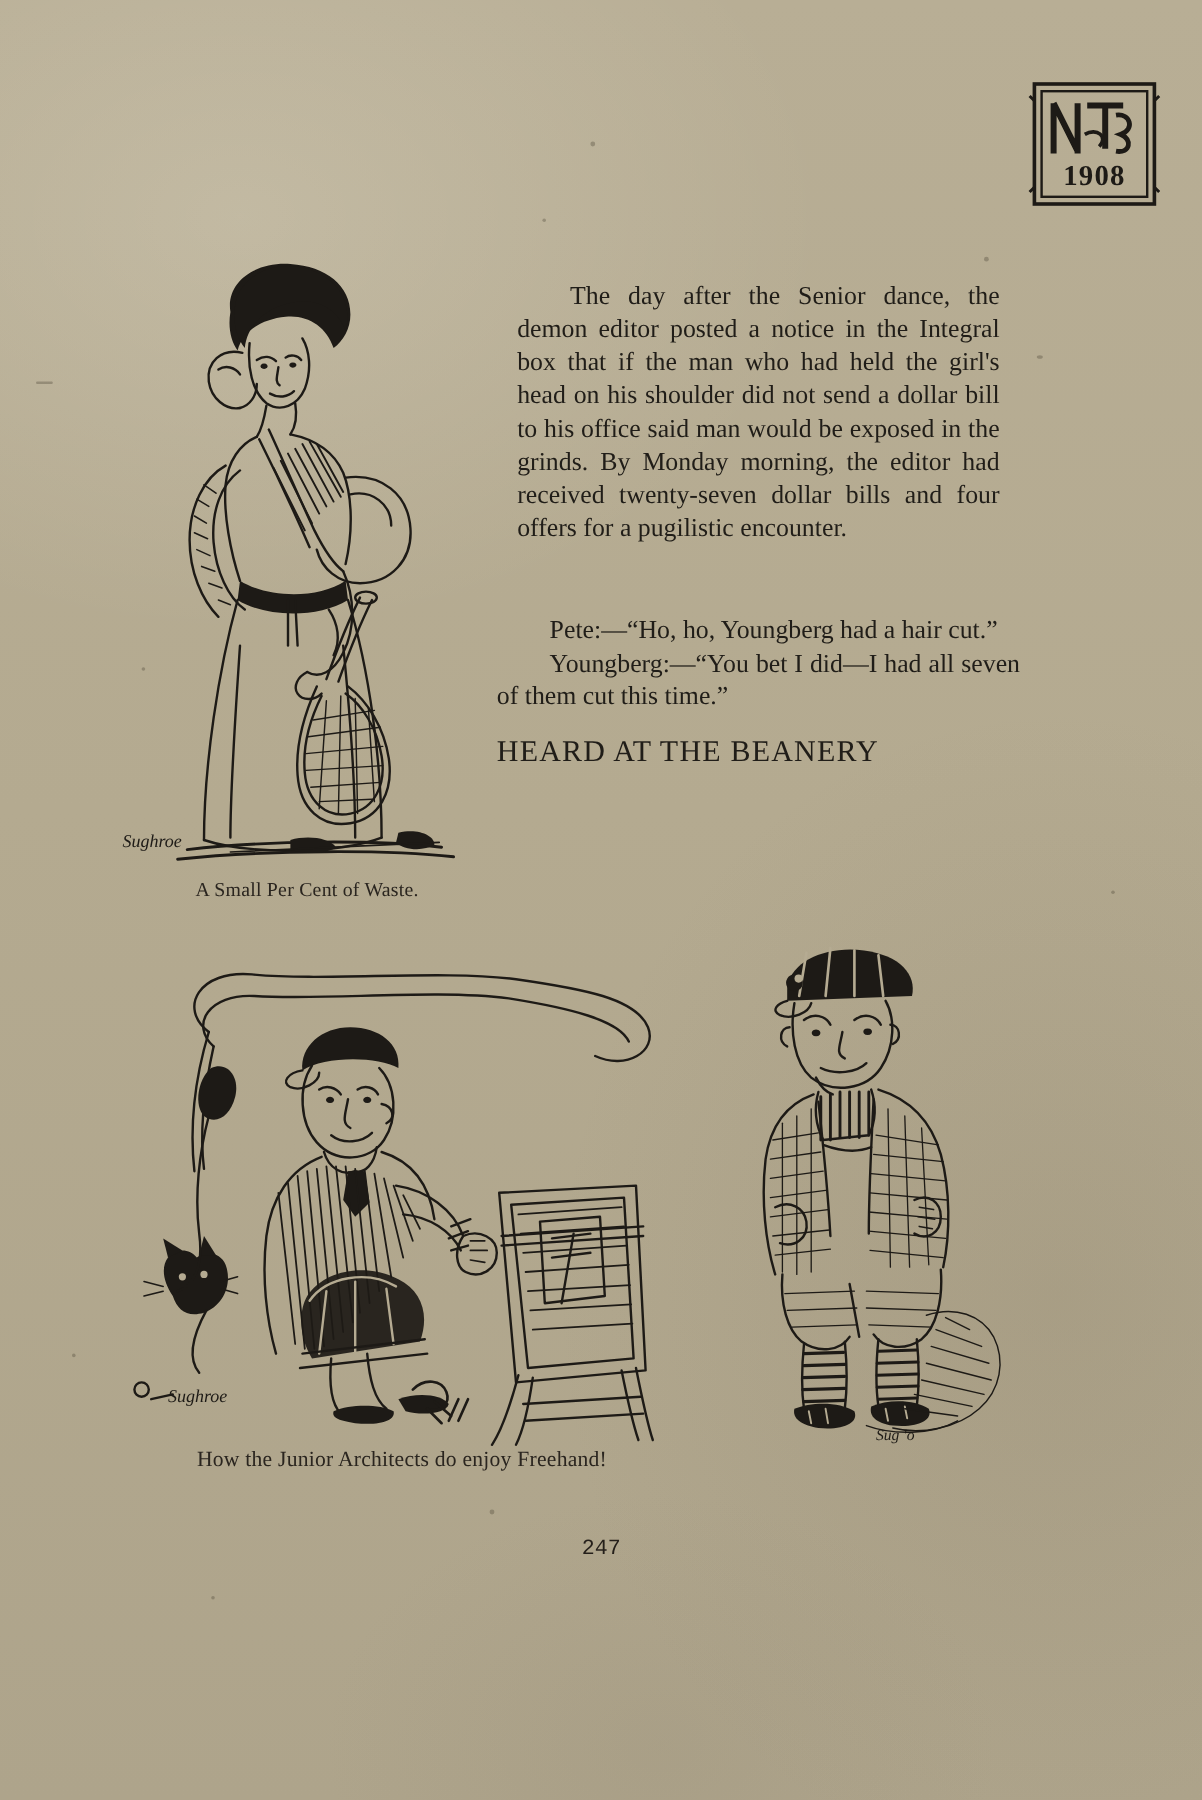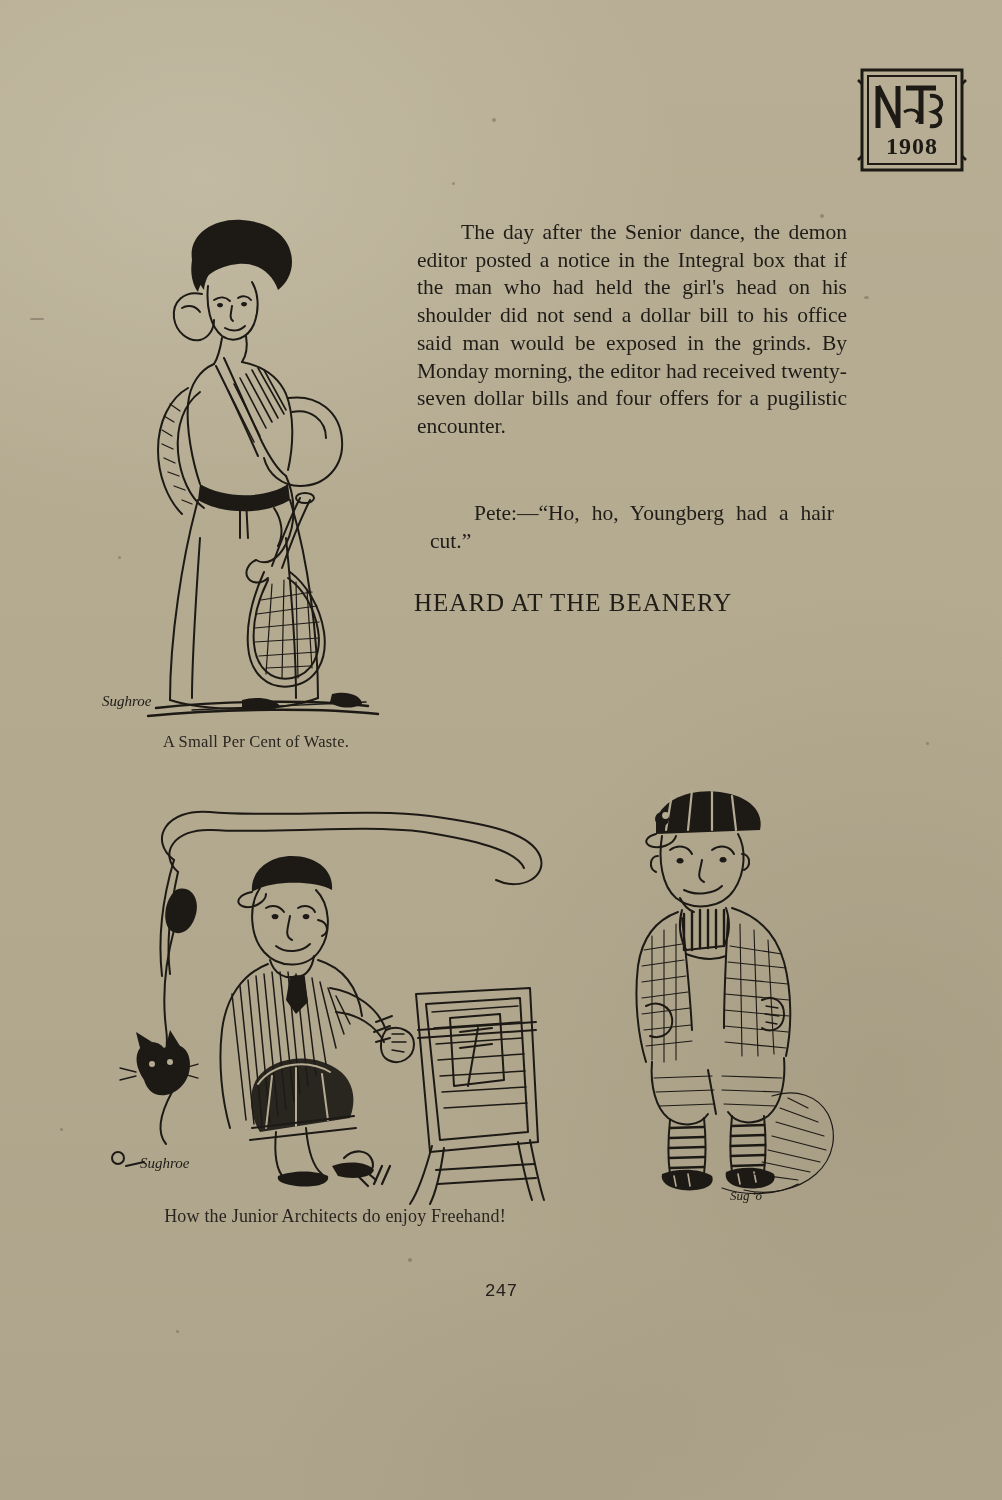--- a/index.html
+++ b/index.html
@@ -74,31 +74,31 @@
     letter-spacing: 1.1px;
     margin: 0 0 6px 0;
     font-weight: normal;
     color: #201d18;
   }
   .para {
     font-size: 21.5px;
     line-height: 1.29;
     text-align: justify;
     text-indent: 44px;
-    margin: 3px;
+    margin: 17px;
     color: #201d18;
   }
   .gap-lg { height: 40px; }
   .gap-sm { height: 18px; }
   .joke-line {
     font-size: 21.5px;
     line-height: 1.29;
     text-align: justify;
     text-indent: 44px;
-    margin: 16px;
+    margin: 0;
     color: #201d18;
   }
   .joke-line em { font-style: italic; }
   .sec-title {
     font-size: 25px;
     letter-spacing: 1px;
     margin: 0 0 4px 0;
     font-weight: normal;
     color: #201d18;
   }
@@ -276,20 +276,21 @@
   </svg>
 </div>
 <div class="cap-lady">A Small Per Cent of Waste.</div>
 
 <div class="textcol">
   <p class="para">The day after the Senior dance, the demon editor posted a notice in the Integral box that if the man who had held the girl's head on his shoulder did not send a dollar bill to his office said man would be exposed in the grinds.  By Monday morning, the editor had received twenty-seven dollar bills and four offers for a pugilistic encounter.</p>
 
   <div class="gap-lg"></div>
 
   <p class="joke-line"><span>Pete:—</span><span>“Ho, ho, Youngberg had a hair cut.”</span></p>
+  <p class="joke-line"><span>Youngberg:—</span><span>“You bet I did—I had all seven of them cut this time.”</span></p>
 
   <div class="gap-sm"></div>
 
   <h2 class="sec-title">HEARD AT THE BEANERY</h2>
 </div>
 
 <div class="fig-arch">
   <svg width="460" height="430" viewBox="0 0 460 430">
     <g class="ink" stroke-width="2" stroke-linecap="round" stroke-linejoin="round">
 

